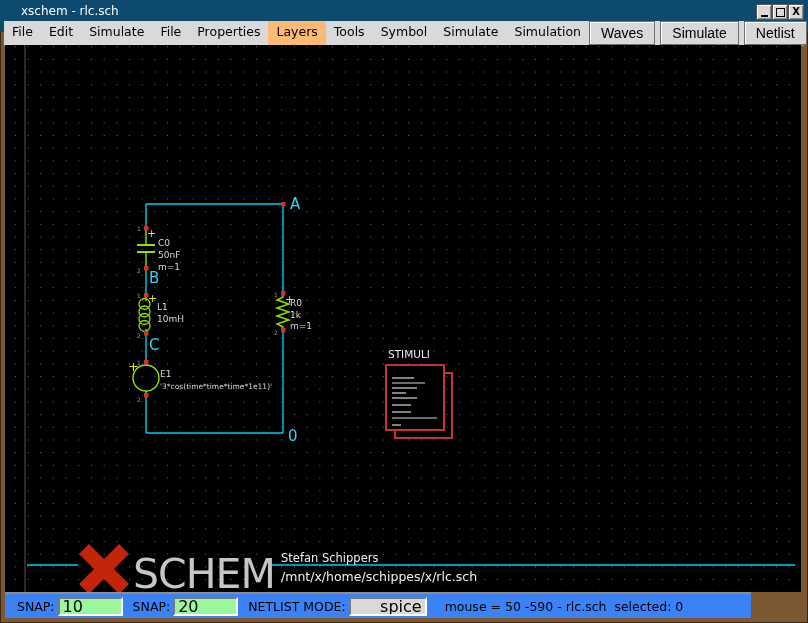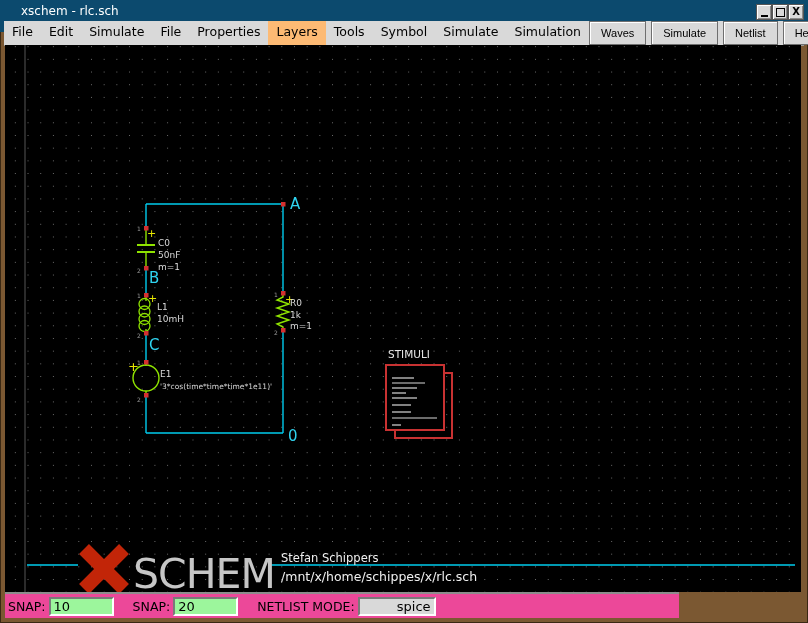--- a/index.html
+++ b/index.html
@@ -28,44 +28,44 @@
     position:absolute; left:4px; top:21px; width:800px; height:24px;
     background:#d9d9d9; display:flex; 
     font-size:12.5px; color:#000;
     border-bottom:1px solid #9a9a9a;
   }
   .menu-item{padding:3px 8px; white-space:nowrap; cursor:default;}
   .menu-item.active{background:#fdba74;}
   .menubar-spacer{flex:1;}
   .mbtn{
     border:1px solid #6f6f6f; background:#d9d9d9; padding:2px 11px;
-    font-size:11px; margin-right:5px; white-space:nowrap;
+    font-size:14px; margin-right:5px; white-space:nowrap;
     box-shadow:inset 1px 1px 0 #ffffff;
   }
   .mbtn.last{margin-right:0;}
   
   .canvas{
     position:absolute; left:5px; top:45px; width:796px; height:547px;
     background-color:#000;
     background-image:radial-gradient(#6e6e6e 0.7px, transparent 0.9px);
     background-size:12.7px 12.7px; background-position:4px 8px;
   }
   .canvas svg{position:absolute;left:0;top:0;}
   
   .statusbar{
-    position:absolute; left:5px; top:592px; width:674px; height:26px;
-    background:#ec4899; border-top:2px solid #8d8d8d;
+    position:absolute; left:5px; top:592px; width:746px; height:26px;
+    background:#3b82f6; border-top:2px solid #8d8d8d;
     display:flex; align-items:center; font-size:12.5px; color:#000;
-    padding-left:3px; box-sizing:border-box;
+    padding-left:12px; box-sizing:border-box;
   }
   .statusbar label{margin-right:3px; white-space:nowrap;}
   .entry{
-    height:15px; font-size:13px; font-family:"DejaVu Sans", sans-serif;
+    height:15px; font-size:16px; font-family:"DejaVu Sans", sans-serif;
     border:2px solid; border-color:#7a7a7a #ffffff #ffffff #7a7a7a;
-    padding:0 3px; margin-right:19px;
+    padding:0 3px; margin-right:10px;
   }
   .entry.green{background:#9cf69c; width:55px;}
   .entry.gray{background:#d9d9d9; width:68px;text-align:right;}
   .status-msg{margin-left:8px; white-space:pre;}
   text{font-family:"DejaVu Sans", sans-serif;}
 </style>
 </head>
 <body>
 
 <div class="window">
@@ -223,15 +223,16 @@
     </svg>
   </div>
 
   <div class="statusbar">
     <label>SNAP:</label>
     <input class="entry green" value="10" style="">
     <label>SNAP:</label>
     <input class="entry green" value="20" style="">
     <label>NETLIST MODE:</label>
     <input class="entry gray" value="spice" style="">
+    <span class="status-msg">mouse = 50 -590 - rlc.sch  selected: 0</span>
   </div>
 
 </div>
 
 </body></html>

